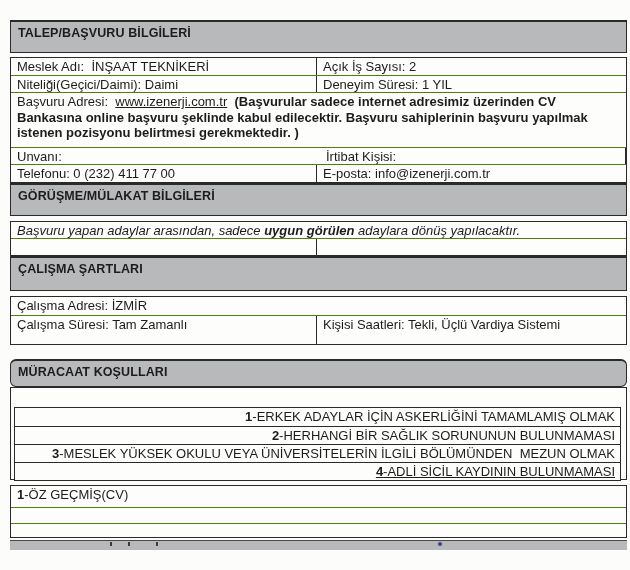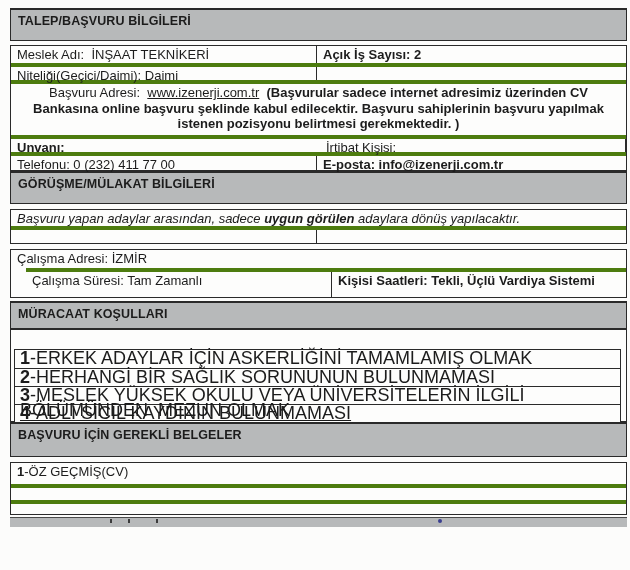--- a/index.html
+++ b/index.html
@@ -2,59 +2,59 @@
 <html><head>
 <meta charset="utf-8">
 <style>
   html,body{margin:0;padding:0;}
   body{
     width:630px;height:570px;overflow:hidden;
     background:#fcfcfb;
     font-family:"Liberation Sans","DejaVu Sans",sans-serif;
     color:#1c1c1c;
   }
-  .page{position:relative;width:630px;height:570px;padding:8px 0 0 10px;box-sizing:border-box;}
+  .page{position:relative;width:630px;height:570px;padding:20px 0 0 10px;box-sizing:border-box;}
   .w{width:617px;box-sizing:border-box;}
   
   .bar{
     background:#b7b9ba;
     border:1px solid #2a2a2a;
     border-top-width:2px;
     font-weight:bold;font-size:12.5px;
     padding:4px 7px 0 7px;
     letter-spacing:.1px;
   }
   .bar.h33{height:33px;}
   .bar.h35{height:35px;}
   .bar.h28{height:28px;}
   
   .tbl{border:1px solid #2a2a2a;background:#fdfdfc;}
-  .trow{display:flex;border-top:4px solid #4d7c0f;box-sizing:border-box;}
+  .trow{display:flex;border-top:1px solid #4d7c0f;box-sizing:border-box;}
   .trow:first-child{border-top:none;}
   .cell{padding:1px 6px;font-size:13px;line-height:15.5px;white-space:pre-wrap;box-sizing:border-box;}
   .cl{width:306px;flex:none;border-right:1px solid #2a2a2a;}
-  .cr{flex:1;font-weight:bold;}
+  .cr{flex:1;}
   .full{flex:1;}
   .b{font-weight:bold;}
   .u{text-decoration:underline;}
   .h17{height:17px;justify-content:space-between;}
   .h16{height:16px;font-style:italic;}
   .h18{height:18px;}
   .h21{height:21px;}
   .h14{height:14px;}
-  .h29{height:29px;margin-left:15px;}
-  .h55{height:55px;text-align:center;}
+  .h29{height:29px;}
+  .h55{height:55px;}
   .mt4{margin-top:4px;}
   .mt5{margin-top:5px;}
-  .mt3{margin-top:3px;}
+  .mt3{margin-top:14px;border-radius:6px;}
   .mt2{margin-top:2px;}
   
   .reqbox{border:1px solid #2a2a2a;height:93px;background:#fdfdfc;padding:19px 5px 0 3px;box-sizing:border-box;}
   .reqinner{border:1px solid #2a2a2a;background:#fdfdfc;}
-  .reqrow{height:18px;border-top:1px solid #2a2a2a;padding:1px 5px;font-size:18px;line-height:15px;white-space:pre-wrap;box-sizing:border-box;}
+  .reqrow{height:18px;border-top:1px solid #2a2a2a;padding:1px 5px;font-size:13px;line-height:15px;white-space:pre-wrap;box-sizing:border-box;text-align:right;}
   .reqrow:first-child{border-top:none;}
   
   .cutbar{position:relative;height:10px;background:#b7b9ba;border-top:1.5px solid #4a4a4a;overflow:hidden;}
   .speck{position:absolute;top:1px;width:2px;height:4px;background:#3c3c3c;}
   .speck.blue{background:#3a3f8f;width:4px;height:4px;border-radius:2px;}
 </style>
 </head>
 <body>
 
 <div class="page">
@@ -63,20 +63,21 @@
     <span>TALEP/BAŞVURU BİLGİLERİ</span>
   </div>
 
   <div class="tbl w mt4">
     <div class="trow h17">
       <div class="cell cl">Meslek Adı:  İNŞAAT TEKNİKERİ</div>
       <div class="cell cr">Açık İş Sayısı: 2</div>
     </div>
     <div class="trow h17">
       <div class="cell cl">Niteliği(Geçici/Daimi): Daimi</div>
+      <div class="cell cr">Deneyim Süresi: 1 YIL</div>
     </div>
     <div class="trow h55">
       <div class="cell full"><span>Başvuru Adresi:  </span><span class="u">www.izenerji.com.tr</span><span class="b">  (Başvurular sadece internet adresimiz üzerinden CV Bankasına online başvuru şeklinde kabul edilecektir. Başvuru sahiplerinin başvuru yapılmak istenen pozisyonu belirtmesi gerekmektedir. )</span></div>
     </div>
     <div class="trow h17">
       <div class="cell cr">Unvanı:</div>
       <div class="cell cl">İrtibat Kişisi:</div>
     </div>
     <div class="trow h18">
       <div class="cell cl">Telefonu: 0 (232) 411 77 00</div>
@@ -91,20 +92,23 @@
   <div class="tbl w mt5">
     <div class="trow h16">
       <div class="cell full"><span>Başvuru yapan adaylar arasından, sadece </span><span class="b">uygun görülen</span><span> adaylara dönüş yapılacaktır.</span></div>
     </div>
     <div class="trow h17">
       <div class="cell cl"></div>
       <div class="cell cr"></div>
     </div>
   </div>
 
+  <div class="bar h35 w">
+    <span>ÇALIŞMA ŞARTLARI</span>
+  </div>
 
   <div class="tbl w mt5">
     <div class="trow h18">
       <div class="cell full">Çalışma Adresi: İZMİR</div>
     </div>
     <div class="trow h29">
       <div class="cell cl">Çalışma Süresi: Tam Zamanlı</div>
       <div class="cell cr">Kişisi Saatleri: Tekli, Üçlü Vardiya Sistemi</div>
     </div>
   </div>
@@ -115,23 +119,20 @@
 
   <div class="reqbox w">
     <div class="reqinner">
       <div class="reqrow"><span class="b">1</span><span>-ERKEK ADAYLAR İÇİN ASKERLİĞİNİ TAMAMLAMIŞ OLMAK</span></div>
       <div class="reqrow"><span class="b">2</span><span>-HERHANGİ BİR SAĞLIK SORUNUNUN BULUNMAMASI</span></div>
       <div class="reqrow"><span class="b">3</span><span>-MESLEK YÜKSEK OKULU VEYA ÜNİVERSİTELERİN İLGİLİ BÖLÜMÜNDEN  MEZUN OLMAK</span></div>
       <div class="reqrow"><span class="u"><span class="b">4</span><span>-ADLİ SİCİL KAYDININ BULUNMAMASI</span></span></div>
     </div>
   </div>
 
-  <div class="bar h35 w">
-    <span>BAŞVURU İÇİN GEREKLİ BELGELER</span>
-  </div>
 
   <div class="tbl w mt5">
     <div class="trow h21">
       <div class="cell full"><span class="b">1</span><span>-ÖZ GEÇMİŞ(CV)</span></div>
     </div>
     <div class="trow h16">
       <div class="cell full"></div>
     </div>
     <div class="trow h14">
       <div class="cell full"></div>

